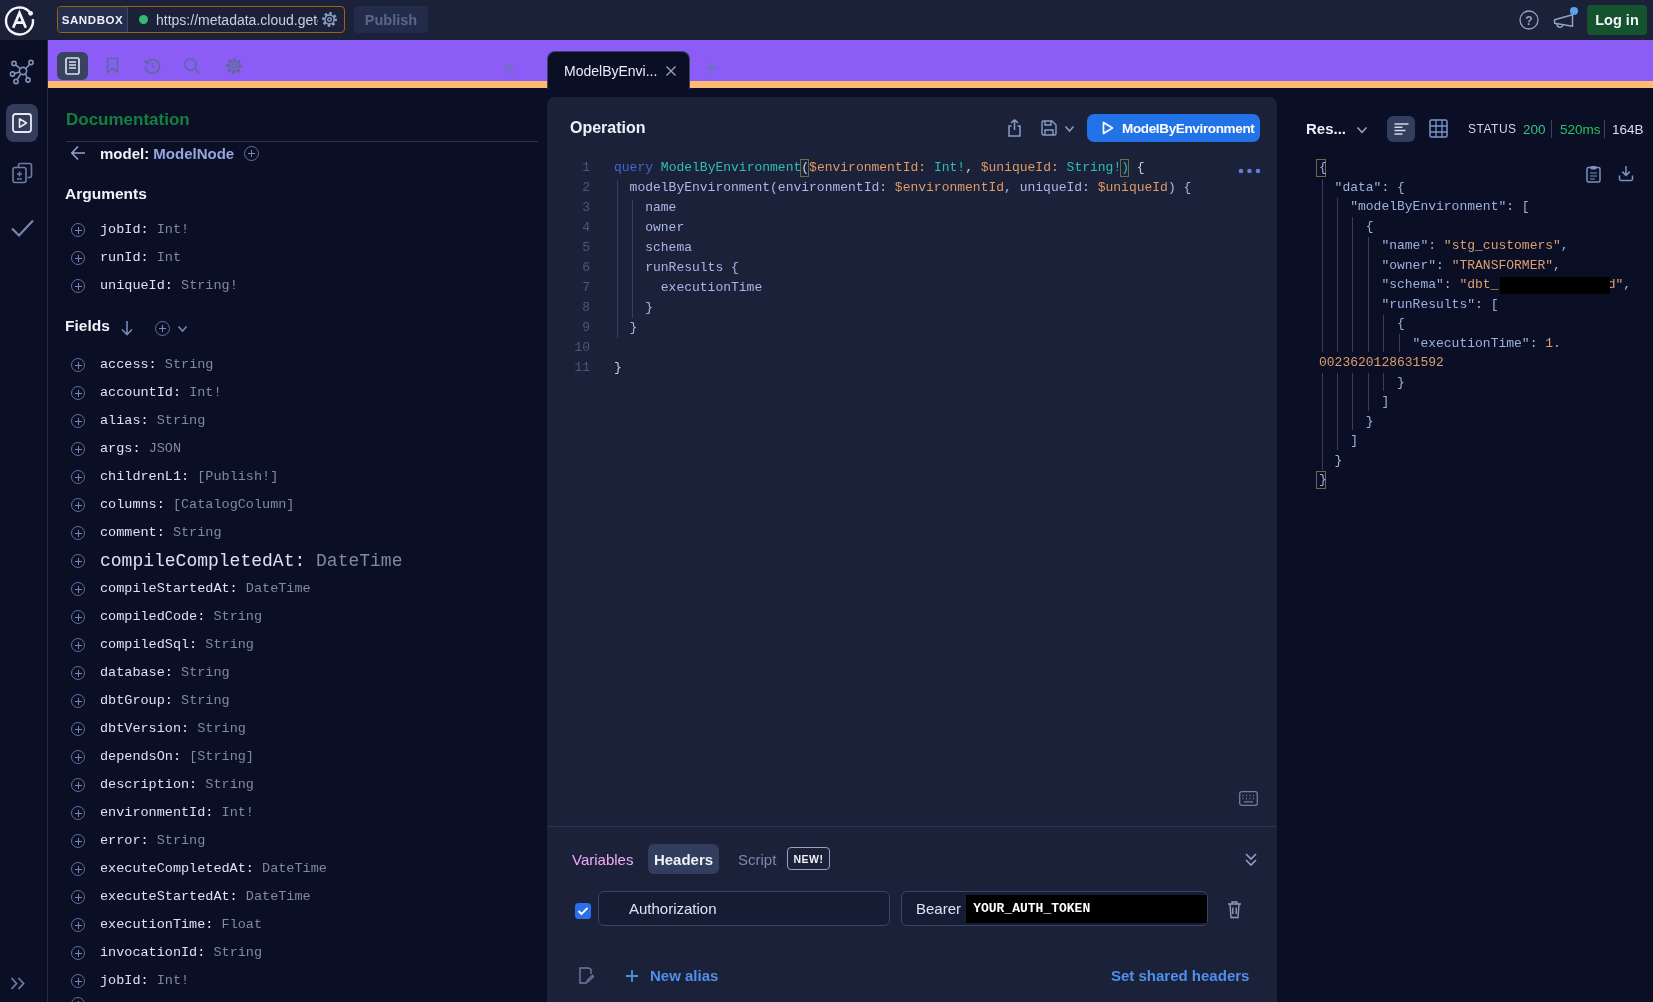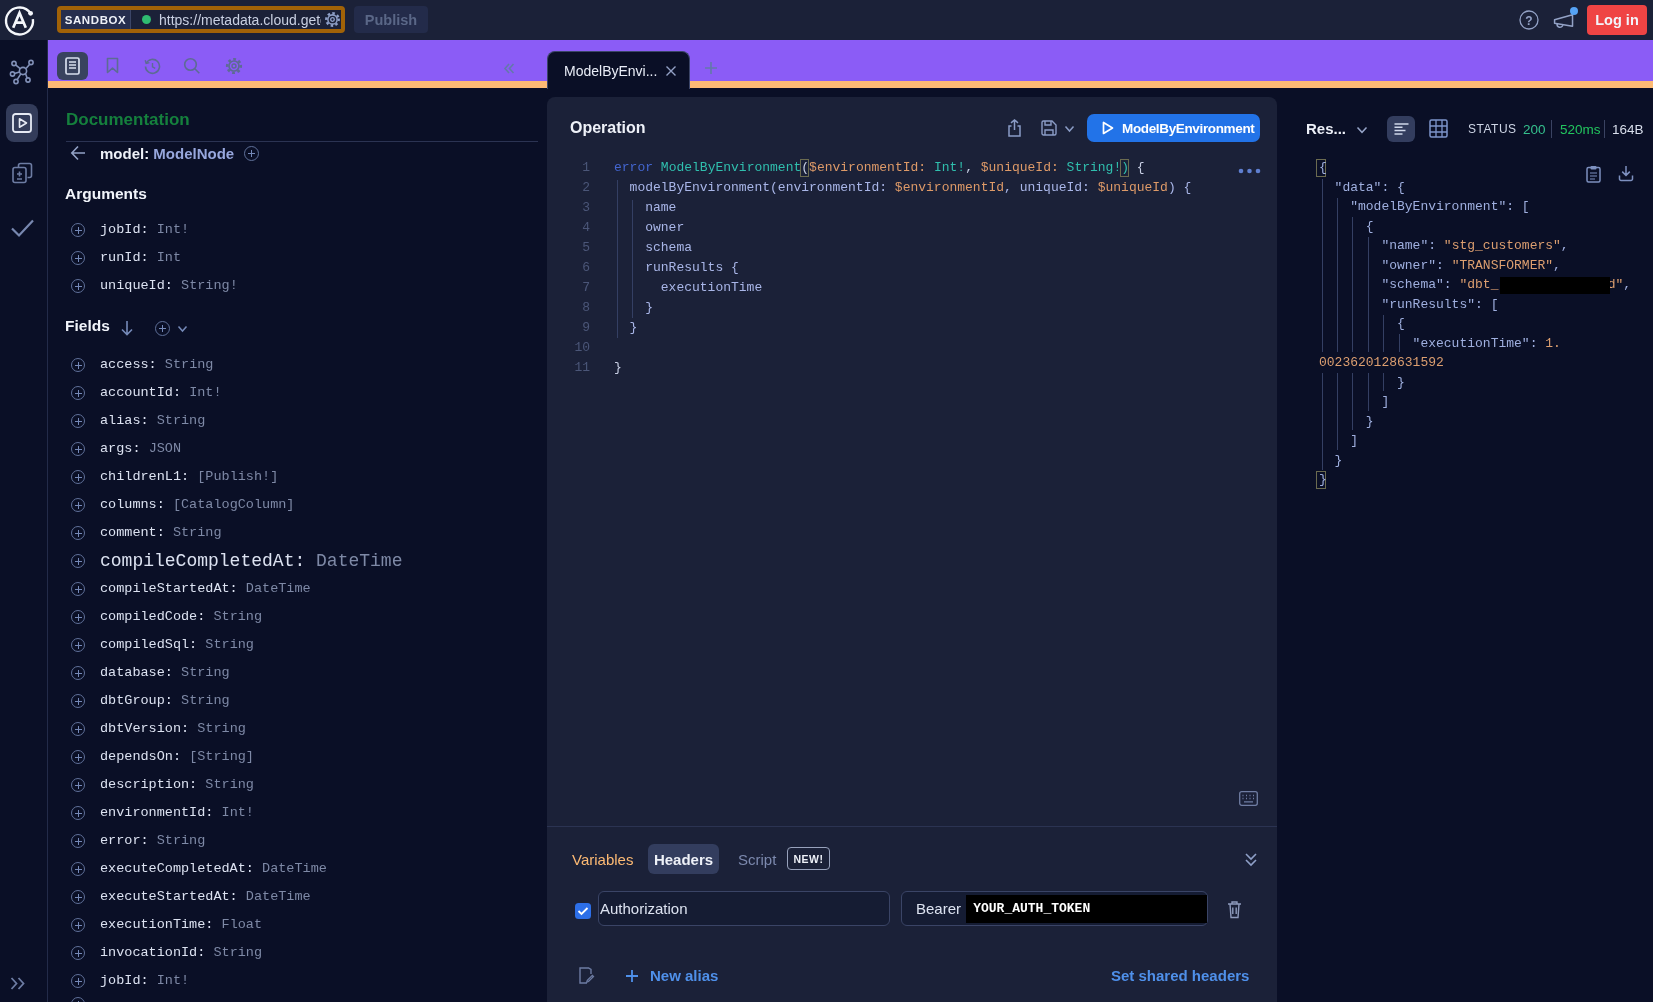--- a/index.html
+++ b/index.html
@@ -38,21 +38,21 @@
 <div id="topbar">
 
   <div class="ic" style="left:3px;top:4px">
     <svg width="33" height="33" viewBox="0 0 33 33">
       <circle cx="16.5" cy="17" r="13.5" fill="none" stroke="#f5f7fb" stroke-width="2.4" stroke-dasharray="78.4 6.4" transform="rotate(-8 16.5 17)"></circle>
       <circle cx="27.6" cy="9.3" r="2.4" fill="#f5f7fb"></circle>
       <path d="M10.2 23.7 L16.5 9 L22.8 23.7 M12.6 18.6 L20.4 18.6" fill="none" stroke="#f5f7fb" stroke-width="2.7"></path>
     </svg>
   </div>
 
-  <div class="abs" style="left:57px;top:6px;width:288px;height:27px;border:4px solid #a16207;border-radius:4px;display:flex;align-items:center;overflow:hidden">
+  <div class="abs" style="left:57px;top:6px;width:288px;height:27px;border:1px solid #a16207;border-radius:4px;display:flex;align-items:center;overflow:hidden">
     <div style="width:70px;height:100%;background:#262e4e;border-right:1px solid #3c4668;display:flex;align-items:center;justify-content:center;color:#eef1f8;font-size:11.5px;font-weight:bold;letter-spacing:.6px">SANDBOX</div>
     <div style="width:9px;height:9px;border-radius:50%;background:#2fbc71;margin-left:11px;flex:none"></div>
     <div style="margin-left:8px;width:162px;overflow:hidden;white-space:nowrap;color:#c9d0e2;font-size:14px">https://metadata.cloud.getd</div>
     <svg width="17" height="17" viewBox="0 0 18 18" style="margin-left:3px">
       <circle cx="9" cy="9" r="6.6" fill="none" stroke="#8fa0c8" stroke-width="2.5" stroke-dasharray="2.6 2.58" transform="rotate(-8 9 9)"></circle>
       <circle cx="9" cy="9" r="4.9" fill="none" stroke="#8fa0c8" stroke-width="1.6"></circle>
       <circle cx="9" cy="9" r="1.9" fill="none" stroke="#8fa0c8" stroke-width="1.4"></circle>
     </svg>
   </div>
   <div class="abs" style="left:354px;top:6px;width:74px;height:27px;background:#232b4a;border-radius:4px;color:#5a6787;font-size:14.5px;font-weight:bold;display:flex;align-items:center;justify-content:center">Publish</div>
@@ -64,21 +64,21 @@
     </svg>
   </div>
 
   <div class="ic" style="left:1553px;top:12px">
     <svg width="23" height="17" viewBox="0 0 24 18">
       <path d="m1.5 8.2 19-5.2v12l-19-3v-3z" fill="none" stroke="#93a2c6" stroke-width="1.6" stroke-linejoin="round"></path>
       <path d="M10.3 13.9a3.1 3.1 0 1 1-6-1.7" fill="none" stroke="#93a2c6" stroke-width="1.6"></path>
     </svg>
   </div>
   <div class="ic" style="left:1570px;top:7px;width:8px;height:8px;border-radius:50%;background:#56a3f5"></div>
-  <div class="abs" style="left:1587px;top:5px;width:60px;height:30px;background:#ef4444;border-radius:4px;color:#f2f5fb;font-size:14.5px;font-weight:bold;display:flex;align-items:center;justify-content:center">Log in</div>
+  <div class="abs" style="left:1587px;top:5px;width:60px;height:30px;background:#14532d;border-radius:4px;color:#f2f5fb;font-size:14.5px;font-weight:bold;display:flex;align-items:center;justify-content:center">Log in</div>
 </div>
 
 <div id="row2">
 
   <div class="abs" style="left:57px;top:12px;width:31px;height:28px;background:#39435f;border-radius:6px"></div>
   <div class="ic" style="left:65px;top:17px">
     <svg width="15" height="18" viewBox="0 0 15 18">
       <rect x="1" y="1" width="13" height="16" rx="1.5" fill="none" stroke="#d8dfee" stroke-width="1.7"></rect>
       <path d="M4 5h7M4 8h7M4 11h7" stroke="#d8dfee" stroke-width="1.4"></path>
     </svg>
@@ -297,21 +297,21 @@
 9
 10
 11</pre>
 
 <div class="guide" style="left:617px;top:180px;height:158px"></div>
 <div class="guide" style="left:632px;top:200px;height:118px"></div>
 
 <div class="brk" style="left:800px;top:159px;width:9px;height:18px"></div>
 <div class="brk" style="left:1120px;top:159px;width:9px;height:18px"></div>
 
-<pre class="cline" style="left:614px;top:158px"><span class="kw">error</span> <span class="tl">ModelByEnvironment</span><span class="pn">(</span><span class="or">$environmentId:</span> <span class="tl">Int!</span><span class="pn">,</span> <span class="or">$uniqueId:</span> <span class="tl">String!)</span> <span class="pn">{</span>
+<pre class="cline" style="left:614px;top:158px"><span class="kw">query</span> <span class="tl">ModelByEnvironment</span><span class="pn">(</span><span class="or">$environmentId:</span> <span class="tl">Int!</span><span class="pn">,</span> <span class="or">$uniqueId:</span> <span class="tl">String!)</span> <span class="pn">{</span>
 <span class="fd">  modelByEnvironment(environmentId: <span class="or">$environmentId</span>, uniqueId: <span class="or">$uniqueId</span>) {</span>
 <span class="fd">    name</span>
 <span class="fd">    owner</span>
 <span class="fd">    schema</span>
 <span class="fd">    runResults {</span>
 <span class="fd">      executionTime</span>
 <span class="fd">    }</span>
 <span class="fd">  }</span>
 
 <span class="pn">}</span></pre>
@@ -326,38 +326,38 @@
 
 <div class="ic" style="left:1239px;top:791px">
   <svg width="19" height="15" viewBox="0 0 19 15">
     <rect x="0.7" y="0.7" width="17.6" height="13.6" rx="2" fill="none" stroke="#6f7da3" stroke-width="1.3"></rect>
     <path d="M3.5 4.5h1M7 4.5h1M10.5 4.5h1M14 4.5h1M3.5 7.5h1M7 7.5h1M10.5 7.5h1M14 7.5h1M5 10.8h9" stroke="#6f7da3" stroke-width="1.3"></path>
   </svg>
 </div>
 
 <div class="abs" style="left:547px;top:826px;width:730px;height:1px;background:#2b3352"></div>
 
-<div class="abs" style="left:572px;top:851px;font-size:15px;line-height:18px;color:#fdba74">Variables</div>
+<div class="abs" style="left:572px;top:851px;font-size:15px;line-height:18px;color:#f0abfc">Variables</div>
 <div class="abs" style="left:648px;top:844px;width:71px;height:30px;background:#333d5e;border-radius:6px;display:flex;align-items:center;justify-content:center;color:#eef1f8;font-size:15px;font-weight:bold">Headers</div>
 <div class="abs" style="left:738px;top:851px;font-size:15px;line-height:18px;color:#7c89ae">Script</div>
 <div class="abs" style="left:787px;top:847px;width:43px;height:23px;border:1px solid #98a2bc;border-radius:4px;display:flex;align-items:center;justify-content:center;color:#eef1f8;font-size:10.5px;font-weight:bold;letter-spacing:.5px">NEW!</div>
 <div class="ic" style="left:1244px;top:852px">
   <svg width="14" height="16" viewBox="0 0 14 16">
     <path d="M2 2l5 5 5-5M2 8l5 5 5-5" fill="none" stroke="#8fa0c8" stroke-width="1.6"></path>
   </svg>
 </div>
 
 <div class="abs" style="left:575px;top:903px;width:16px;height:16px;background:#2d6fe8;border-radius:3.5px">
   <svg width="16" height="16" viewBox="0 0 16 16">
       <path d="M3.5 8l3 3 6-6" fill="none" stroke="#fff" stroke-width="1.8"></path>
     </svg>
 </div>
 
 <div class="abs" style="left:598px;top:891px;width:292px;height:35px;border:1px solid #3a4466;border-radius:6px;background:#151c33;display:flex;align-items:center">
-  <span style="margin-left:1px;font-size:15px;color:#dde3f1">Authorization</span>
+  <span style="margin-left:30px;font-size:15px;color:#dde3f1">Authorization</span>
 </div>
 
 <div class="abs" style="left:901px;top:891px;width:307px;height:35px;border:1px solid #3a4466;border-radius:6px;background:#151c33;display:flex;align-items:center">
   <span style="margin-left:14px;font-size:15px;color:#dde3f1">Bearer&nbsp;</span>
   <div style="width:245px;height:28px;background:#000;display:flex;align-items:center;margin-left:1px">
     <span class="mono" style="margin-left:7px;color:#fff;font-size:13px;font-weight:bold">YOUR_AUTH_TOKEN</span>
   </div>
 </div>
 
 <div class="ic" style="left:1227px;top:900px">

